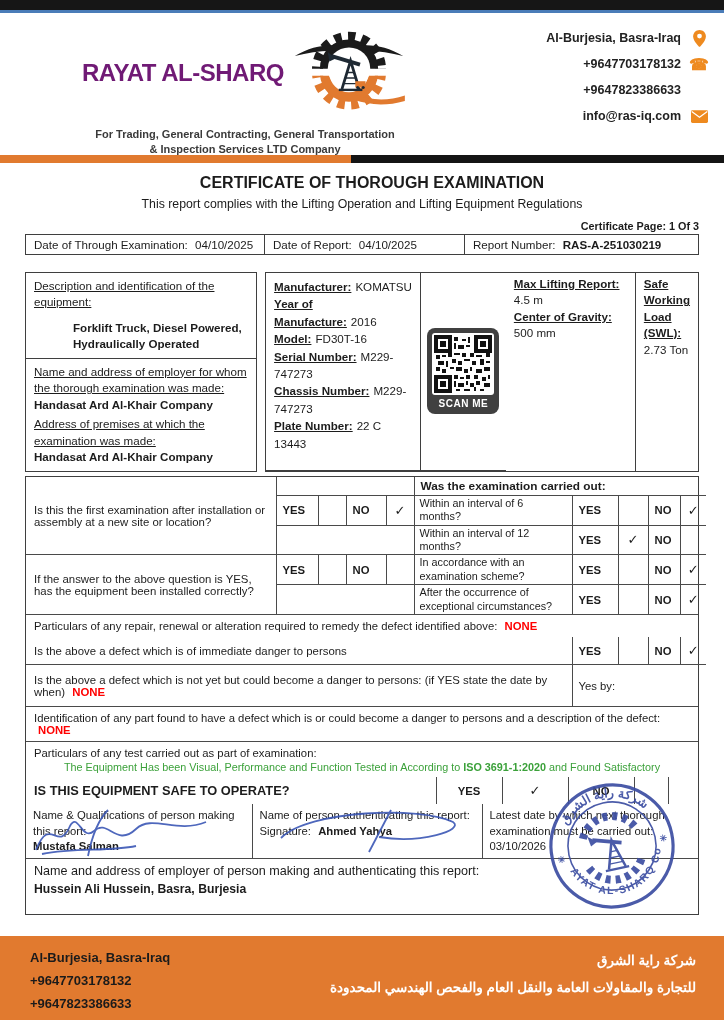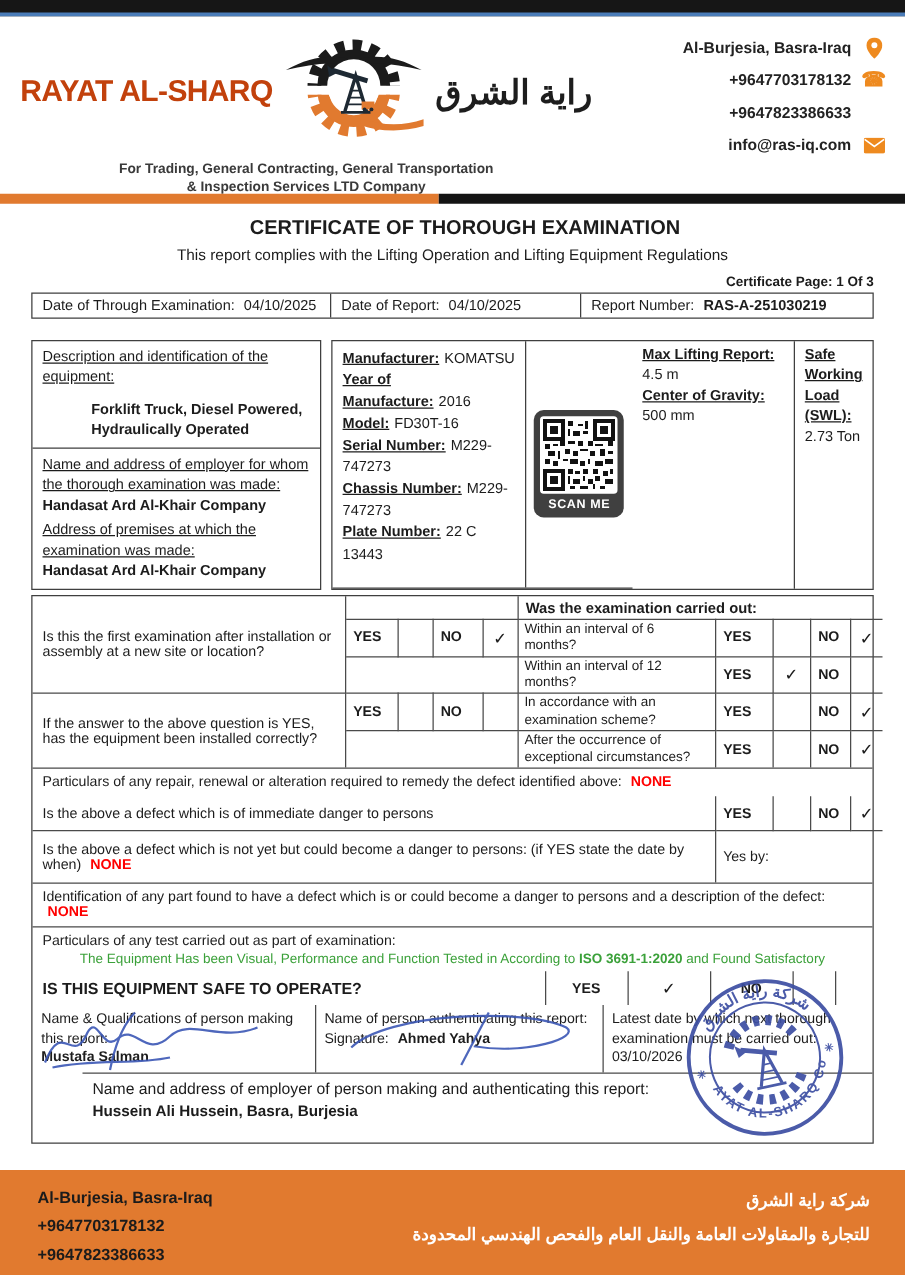--- a/index.html
+++ b/index.html
@@ -8,21 +8,21 @@
     width:724px; height:1024px; position:relative; background:#fff;
     font-family:"Liberation Sans", sans-serif; color:#1c1c1c; margin:0 auto; overflow:hidden;
   }
   
   .topbar { height:13px; background:#161616; border-bottom:3px solid #4a7cb8; }
 
   
   .header { display:flex; justify-content:space-between; padding:8px 14px 0 10px; height:140px; }
   .logo-block { width:470px; text-align:center; }
   .logo-row { display:flex; align-items:center; justify-content:center; gap:6px; }
-  .logo-en { font-size:24px; font-weight:bold; letter-spacing:-0.5px; color:#c2410c; white-space:nowrap; }
+  .logo-en { font-size:24px; font-weight:bold; letter-spacing:-0.5px; color:#701a75; white-space:nowrap; }
   .logo-ar { font-size:27px; font-weight:bold; color:#1d1d1d; white-space:nowrap; }
   .tagline { font-size:11px; font-weight:bold; color:#3a3a3a; line-height:1.35; margin-top:2px; }
   .contacts { width:205px; padding-top:8px; }
   .contact-line { display:flex; justify-content:flex-end; align-items:center; gap:7px; margin-bottom:8px; font-weight:bold; font-size:12.5px; color:#222; }
   .icon-slot { width:22px; height:18px; display:flex; align-items:center; justify-content:center; font-size:16px; color:#EE8A1F; }
 
   
   .divider { display:flex; height:8px; margin-top:2px; }
   .divider .o { width:351px; background:#E17A2F; }
   .divider .b { flex:1; background:#141414; }
@@ -69,21 +69,21 @@
   .chk { text-align:center; font-size:13px; padding:0 !important; }
   .subq { font-size:10.8px; padding:1px 5px !important; line-height:1.25; }
   .hdr { font-weight:bold; font-size:11.8px; }
   .frow { padding:5px 8px; }
   .red { color:#FF0000; font-weight:bold; }
   .green-line { text-align:center; color:#3BA13A; font-size:10.8px; padding:1px 8px 4px; }
   .green-b { font-weight:bold; }
   .safeq { font-weight:bold; font-size:12.8px; padding:3px 8px !important; }
   .sigcell { position:relative; font-size:11.3px; line-height:1.35; padding:4px 7px !important; vertical-align:top !important; }
   .sig-svg { position:absolute; pointer-events:none; }
-  .emp-row { position:relative; padding:5px 8px; height:56px;margin-left:40px; }
+  .emp-row { position:relative; padding:5px 8px; height:56px; }
   .emp-label { font-size:12.6px; }
   .emp-name { font-size:12.2px; font-weight:bold; margin-top:4px; }
 
   
   .stamp { position:absolute; left:546px; top:780px; width:132px; height:132px; transform:rotate(-12deg); opacity:0.92; z-index:5; }
 
   
   .footer { position:absolute; left:0; top:936px; width:724px; height:84px; background:#E17A2F; display:flex; justify-content:space-between; padding:11px 28px 0 30px; }
   .f-left { font-size:13px; font-weight:bold; color:#1b1b1b; line-height:1.75; }
   .f-right { text-align:right; color:#fff; font-weight:bold; font-size:13.5px; line-height:2.0; direction:rtl; }
@@ -126,21 +126,20 @@
               <polygon points="-27,-21 -17,-13 -25,-9" fill="#1e2933" stroke="none"></polygon>
               <path d="M-9,26 L2,-10 L13,26" stroke-width="3.5"></path>
               <path d="M-5,12 L9,12 M-7,19 L11,19 M-3,5 L7,5" stroke-width="1.8"></path>
               <path d="M-13,27 L17,27" stroke-width="3"></path>
               <rect x="8" y="16" width="13" height="8" fill="#E17A2F" stroke="none"></rect>
               <circle cx="11" cy="24" r="2" fill="#1e2933" stroke="none"></circle>
               <circle cx="18" cy="24" r="2" fill="#1e2933" stroke="none"></circle>
             </g>
           </svg>
         </span>
-        <span class="logo-ar">راية الشرق</span>
       </div>
       <div class="tagline">
         <div>For Trading, General Contracting, General Transportation</div>
         <div>&amp; Inspection Services LTD Company</div>
       </div>
     </div>
 
     <div class="contacts">
       <div class="contact-line">
         <span>Al-Burjesia, Basra-Iraq</span>

